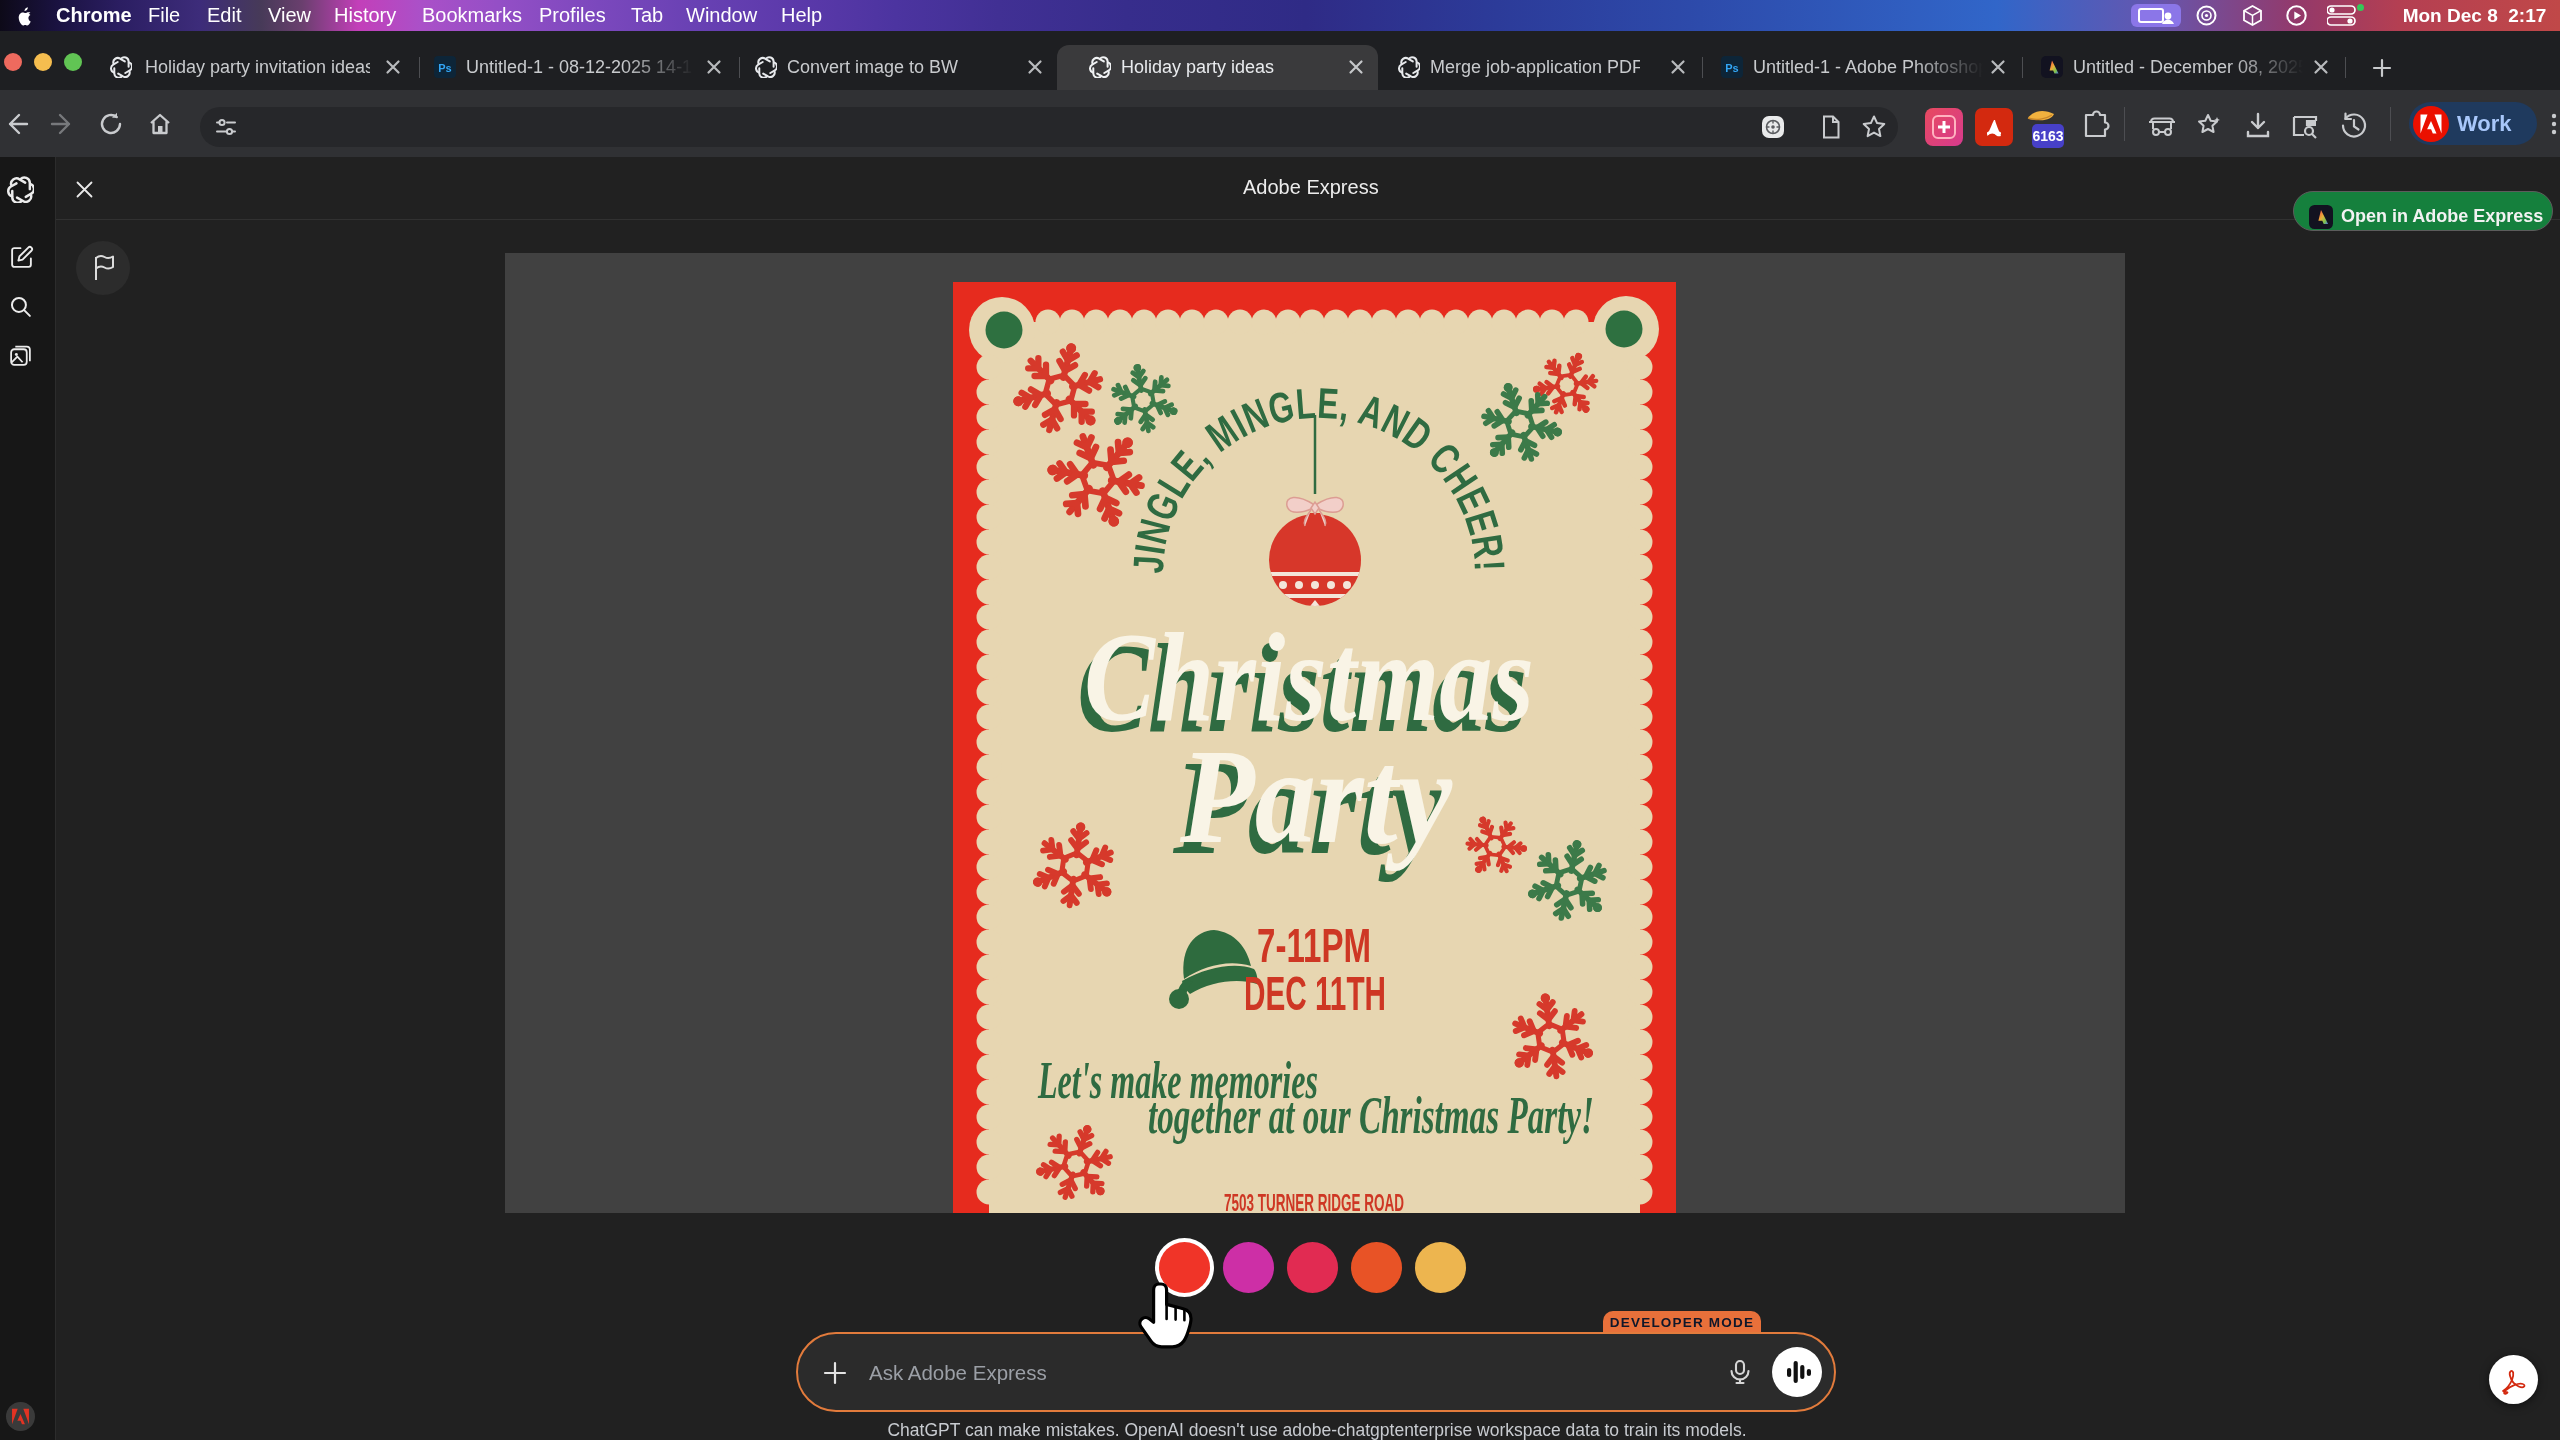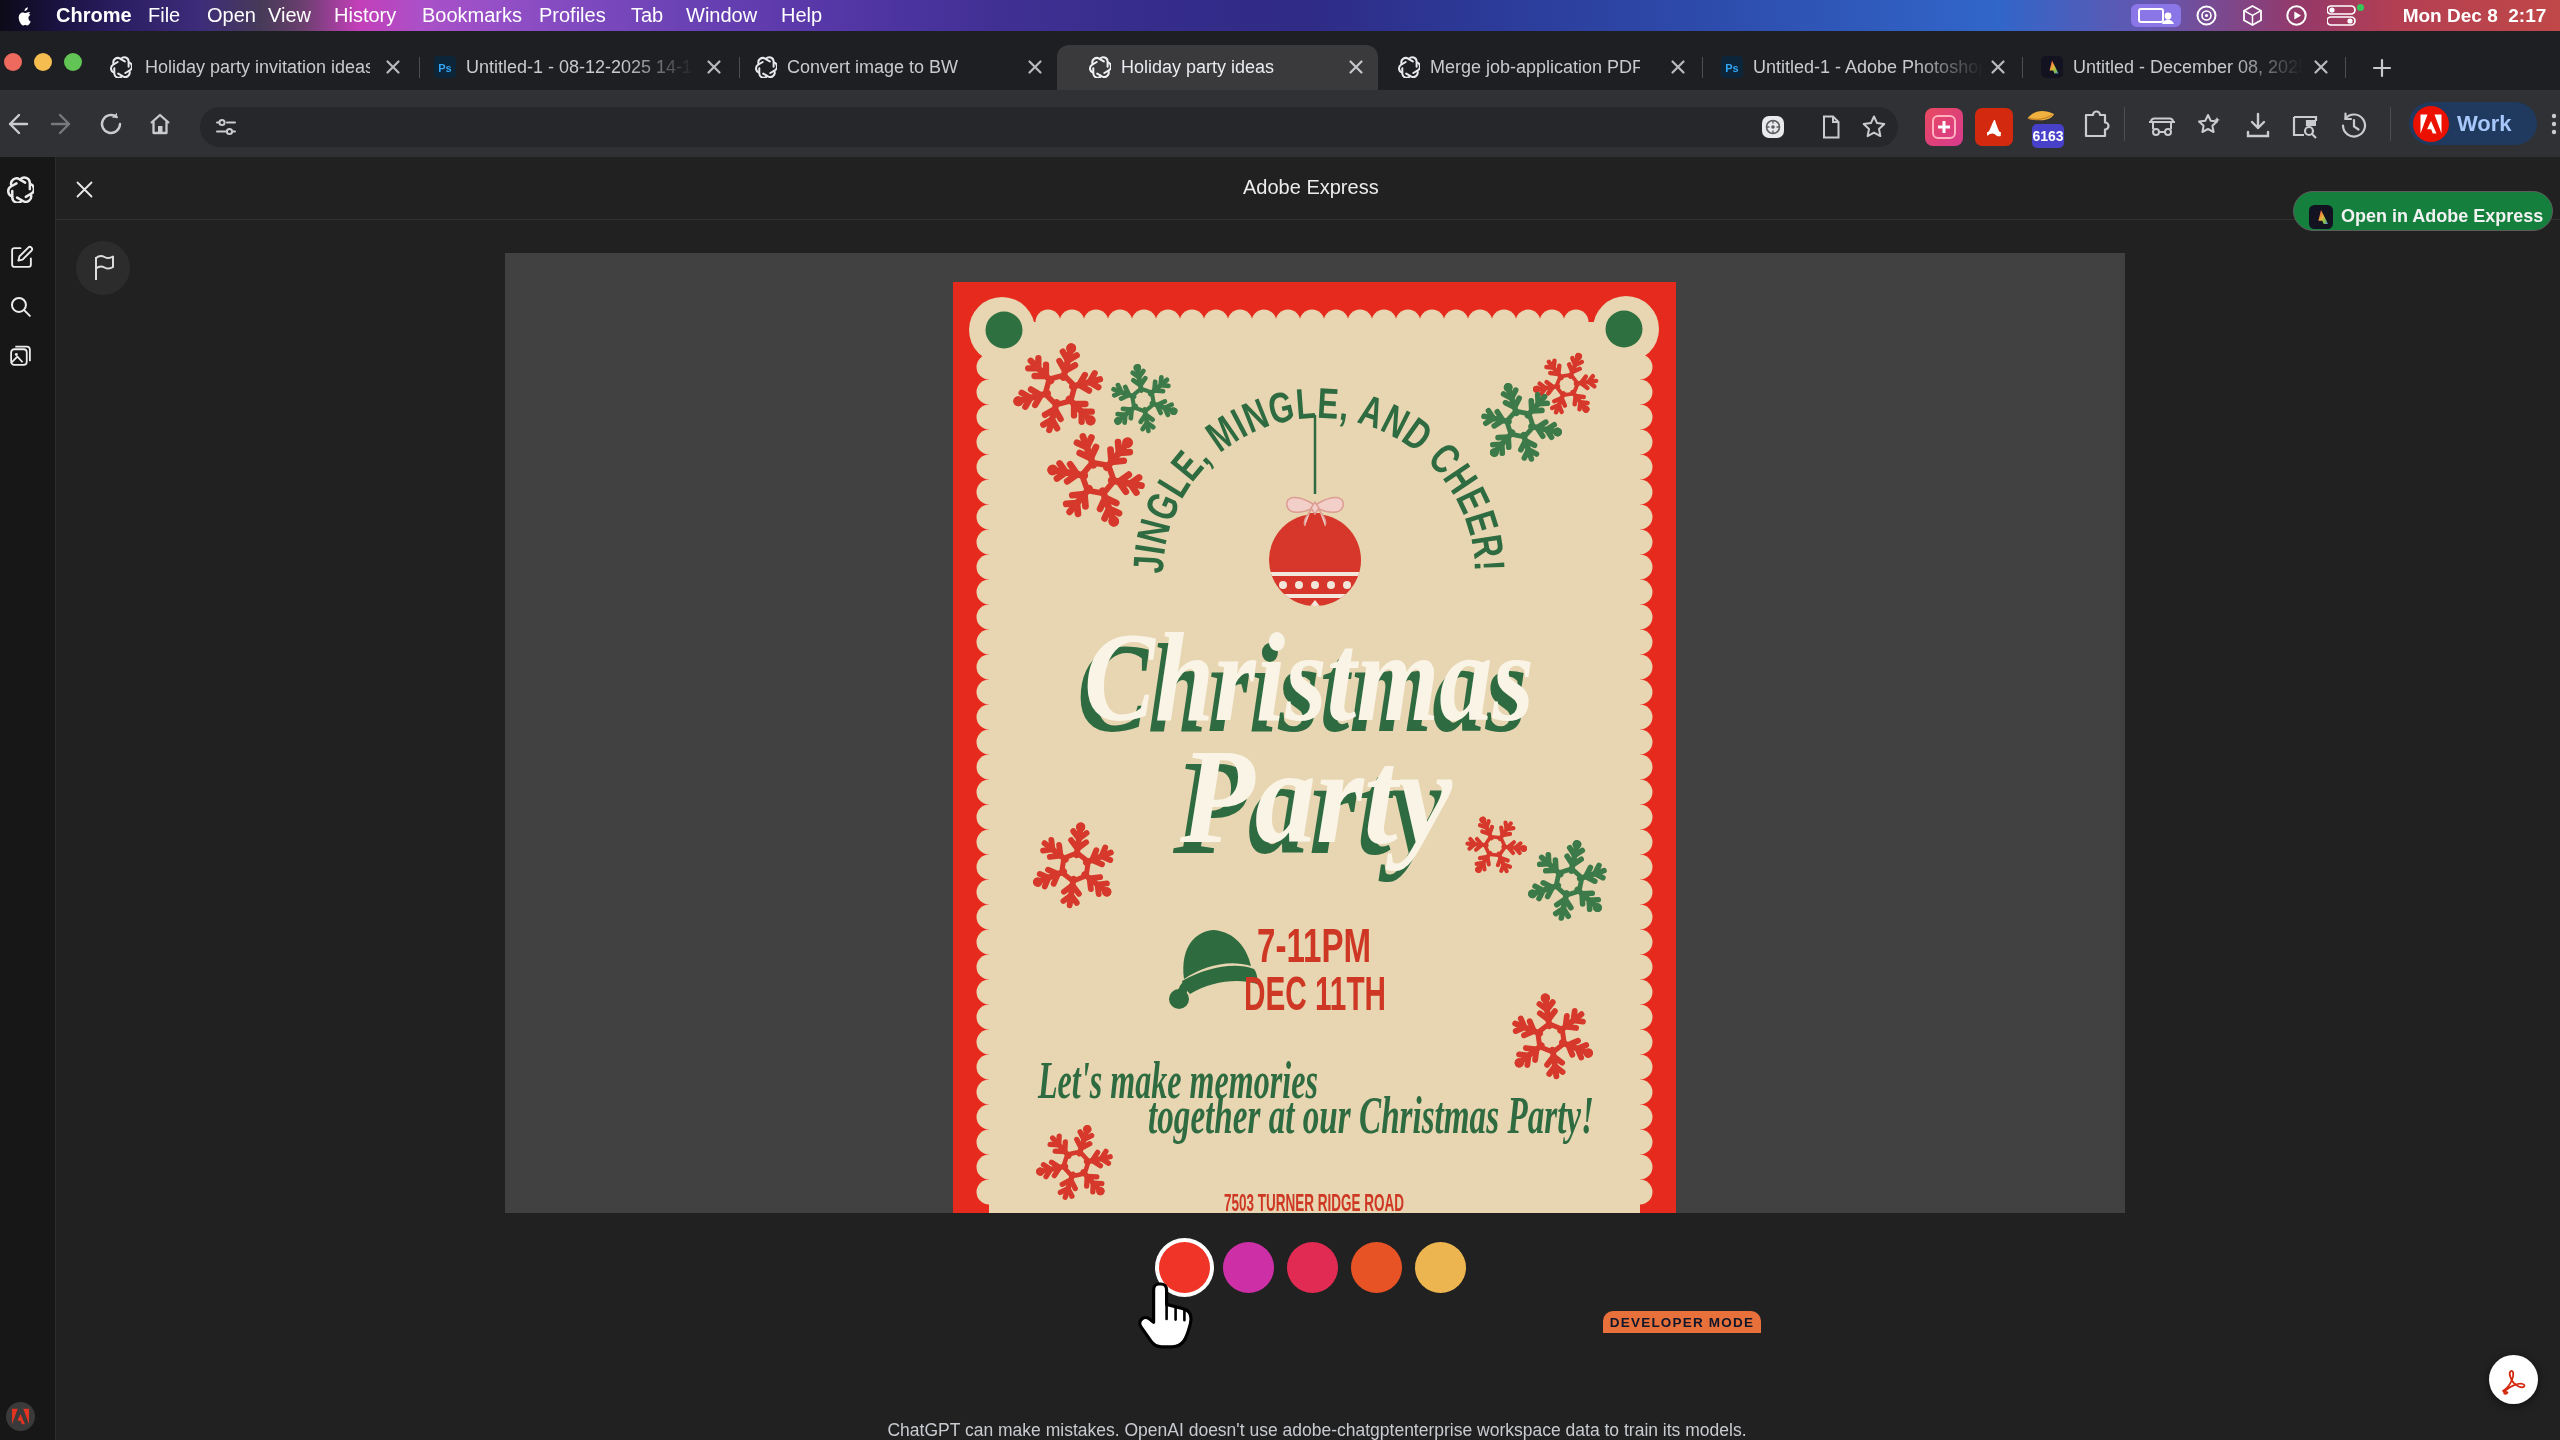--- a/index.html
+++ b/index.html
@@ -51,21 +51,21 @@
 </head>
 <body>
 <div id="page">
 
   <div id="menubar">
     <svg class="abs" style="left:13px;top:5px" width="22" height="22" viewBox="0 0 24 24">
       <path fill="#fff" d="M16.2 2.5c.1 1-.3 2-.9 2.8-.7.8-1.7 1.4-2.7 1.3-.1-1 .4-2 1-2.7.6-.8 1.7-1.3 2.6-1.4zM19 8.5c-1.4-.8-3-.6-4.1-.1-.5.2-1 .4-1.3.4-.4 0-.9-.2-1.4-.4-1-.4-2.2-.5-3.4.2-1.6.9-2.6 2.8-2.6 5 0 2.7 1.3 5.6 2.6 7.2.6.8 1.3 1.6 2.2 1.6.9 0 1.2-.5 2.3-.5 1.1 0 1.4.5 2.3.5.9 0 1.6-.8 2.2-1.6.7-.9 1.2-1.9 1.5-2.7-1.6-.7-2.5-2.1-2.5-3.8 0-1.5.8-2.8 2.2-3.5-.5-.7-1.2-1.1-2-1.3z"></path>
     </svg>
     <span class="mi" style="left:56px;font-weight:bold;">Chrome</span>
     <span class="mi" style="left:148px;">File</span>
-    <span class="mi" style="left:207px;">Open</span>
+    <span class="mi" style="left:207px;">Edit</span>
     <span class="mi" style="left:268px;">View</span>
     <span class="mi" style="left:334px;">History</span>
     <span class="mi" style="left:422px;">Bookmarks</span>
     <span class="mi" style="left:539px;">Profiles</span>
     <span class="mi" style="left:631px;">Tab</span>
     <span class="mi" style="left:686px;">Window</span>
     <span class="mi" style="left:781px;">Help</span>
 
     <div class="abs" style="left:2131px;top:4px;width:50px;height:23px;border-radius:6px;background:#8b76e8;">
       <svg width="50" height="23" viewBox="0 0 50 23">
@@ -577,20 +577,44 @@
           <text x="195" y="851" font-size="52" textLength="446" lengthAdjust="spacingAndGlyphs">together at our Christmas Party!</text>
         </g>
       </svg>
     </div>
     <div class="sw" style="left:1159px;background:#f03428;box-shadow:0 0 0 4px #fff;"></div>
     <div class="sw" style="left:1223px;background:#cd2fa6;"></div>
     <div class="sw" style="left:1287px;background:#e12b52;"></div>
     <div class="sw" style="left:1351px;background:#e85326;"></div>
     <div class="sw" style="left:1415px;background:#edb54f;"></div>
     <div id="devmode">DEVELOPER MODE</div>
+    <div id="inputbar">
+      <svg class="abs" style="left:24px;top:26px" width="26" height="26" viewBox="0 0 26 26">
+          <path d="M13 3v20M3 13h20" stroke="#e3e3e3" stroke-width="2.2" stroke-linecap="round"></path>
+        </svg>
+      <span class="abs" style="left:71px;top:0;height:77px;line-height:77px;font-size:20.5px;color:#9b9fa6;">Ask Adobe Express</span>
+      <svg class="abs" style="left:928px;top:24px" width="28" height="28" viewBox="0 0 28 28">
+          <g stroke="#d6d6d6" stroke-width="2.1" fill="none" stroke-linecap="round">
+            <rect x="10" y="3" width="8" height="13" rx="4"></rect>
+            <path d="M5.5 13a8.5 8.5 0 0 0 17 0"></path>
+            <path d="M14 21.5v3.5"></path>
+            <path d="M10.5 25h7"></path>
+          </g>
+        </svg>
+      <div class="abs" style="left:974px;top:13px;width:50px;height:50px;border-radius:50%;background:#fff;">
+        <svg width="50" height="50" viewBox="0 0 50 50">
+            <g fill="#111">
+              <rect x="15" y="21" width="4.2" height="9" rx="2.1"></rect>
+              <rect x="21.6" y="14" width="4.2" height="22" rx="2.1"></rect>
+              <rect x="28.2" y="18" width="4.2" height="14" rx="2.1"></rect>
+              <rect x="34.8" y="22" width="4.2" height="7" rx="2.1"></rect>
+            </g>
+          </svg>
+      </div>
+    </div>
 
     <svg class="abs" style="left:1136px;top:1122px;z-index:50" width="62" height="74" viewBox="0 0 31 37">
       <path d="M12.5 2.5c1.6 0 2.8 1.2 2.8 3v7.2l8.3 2.2c2.3.6 3.9 2.2 3.9 4.8 0 1.5-.4 3.2-1 5.2-.6 2.1-1.3 4.3-2.6 6.1-1.2 1.7-3 2.9-5.7 2.9h-5.4c-2.3 0-4.1-1.1-5.3-2.8l-5-7.2c-.9-1.3-.7-2.9.4-3.9 1-.9 2.6-1 3.7-.1l2.2 1.7V5.5c0-1.8 1.2-3 2.7-3z" fill="#fff" stroke="#000" stroke-width="1.6" stroke-linejoin="round"></path>
       <path d="M15.3 13v7M19.8 14.3v6M24.2 15.6v5" stroke="#000" stroke-width="1.3" fill="none" stroke-linecap="round"></path>
     </svg>
 
     <div class="abs" style="left:6px;top:1245px;width:29px;height:29px;border-radius:50%;background:#3a3a3a;">
       <svg width="29" height="29" viewBox="0 0 36 36">
           <path d="M21.5 8.5h7v19zM14.5 8.5h-7v19zM18 15l5.5 12.5h-3.7l-1.7-4.2h-4z" fill="#e33323"></path>
         </svg>

